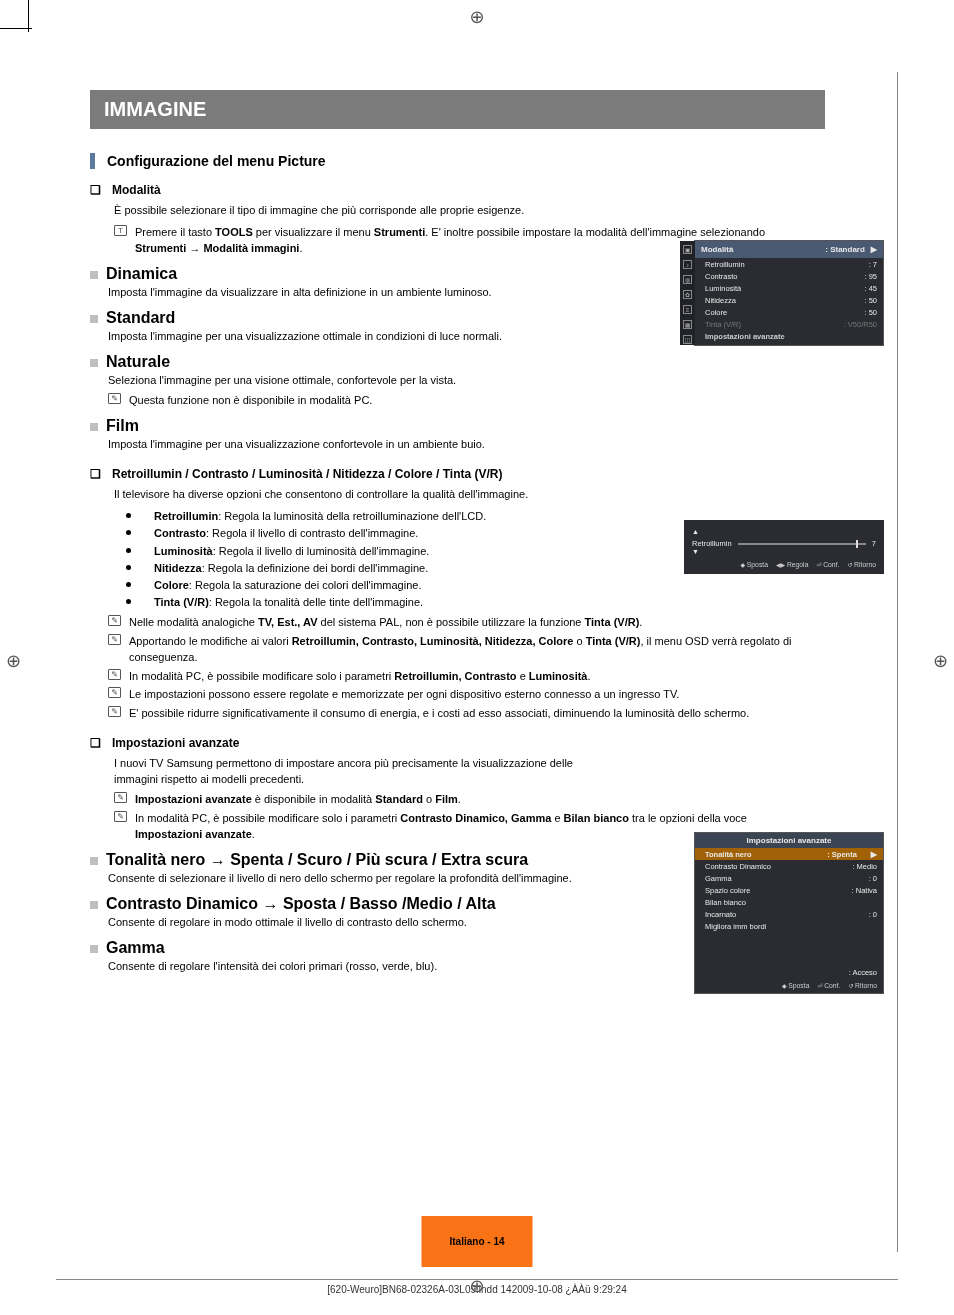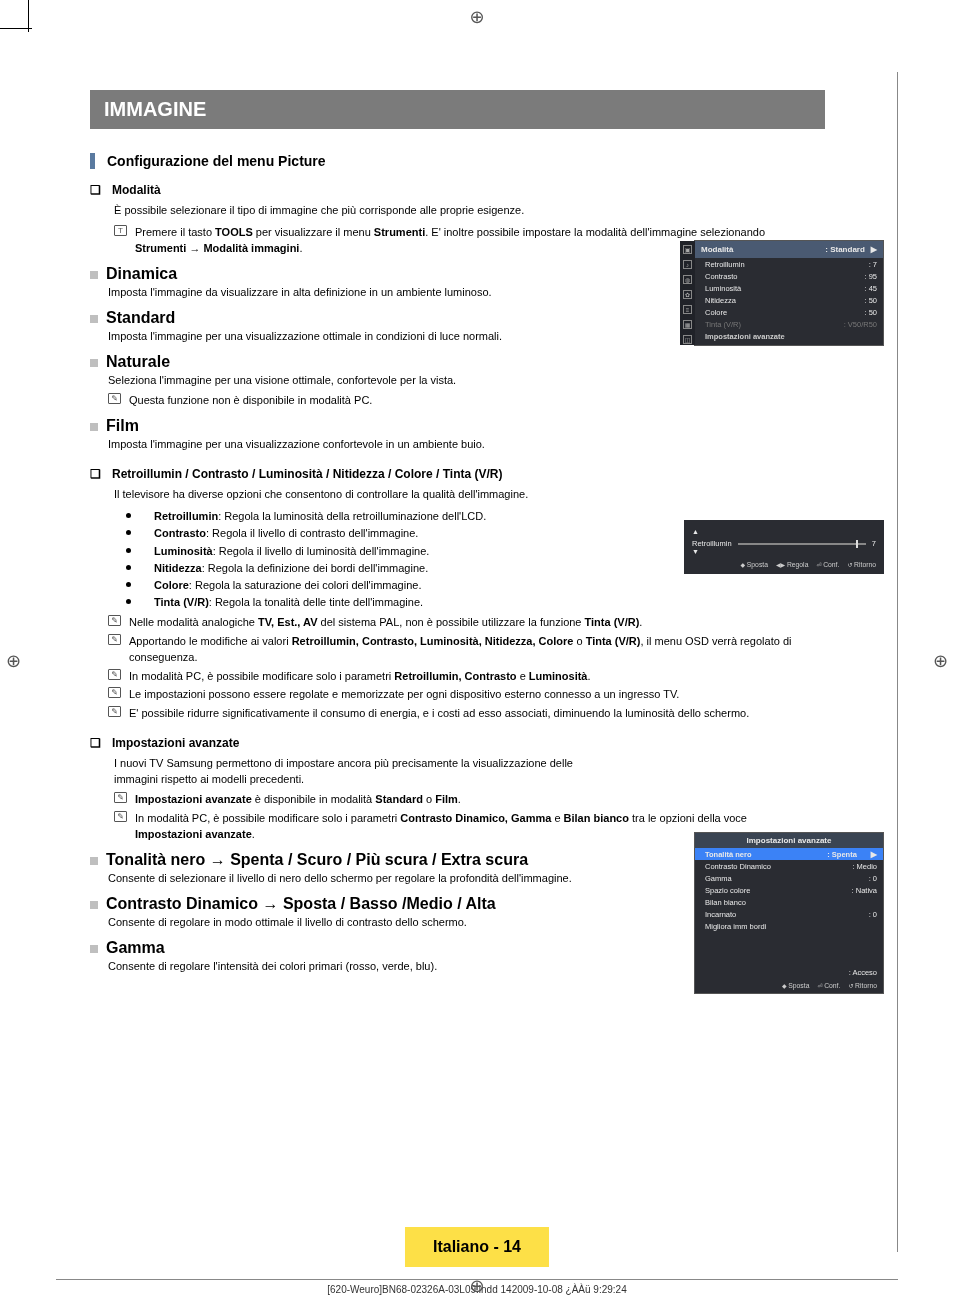--- a/index.html
+++ b/index.html
@@ -115,33 +115,33 @@
   }
   .osd-slider .help span::before { content:"◆ "; font-size:6px;}
   .osd-slider .help .enter::before { content:"⏎ "; }
   .osd-slider .help .ret::before { content:"↺ "; }
   .osd-slider .help .lr::before { content:"◀▶ "; }
 
   .osd-adv { top:832px; width:190px; }
   .osd-adv .panel-hdr {
     background:#3a4452; text-align:center; padding:3px; font-size:8px; font-weight:bold;
   }
-  .osd-adv .row.sel { background:#3b82f6; font-weight:bold; }
+  .osd-adv .row.sel { background:#a16207; font-weight:bold; }
   .osd-adv .row .arrow { font-size:8px; }
   .osd-adv .help {
     text-align:right; font-size:6.8px; padding:4px 6px; color:#ccc;
     display:flex; gap:8px; justify-content:flex-end;
   }
   .osd-adv .help span::before { content:"◆ "; font-size:6px;}
   .osd-adv .help .enter::before { content:"⏎ "; }
   .osd-adv .help .ret::before { content:"↺ "; }
 
   .page-footer {
     position:absolute; bottom:48px; left:50%; transform:translateX(-50%);
-    background:#fde047; padding:11px 28px; font-weight:bold; font-size:16px;
+    background:#f97316; padding:20px 28px; font-weight:bold; font-size:10px;
   }
   .doc-footer {
     position:absolute; bottom:20px; left:56px; right:56px;
     display:flex; justify-content:center; font-size:10px; color:#333;
     border-top:1px solid #888; padding-top:4px;
   }
   .reg-mark-bottom {
     position:absolute; left:50%; bottom:18px; transform:translateX(-50%);
     font-size:18px; color:#555;
   }

